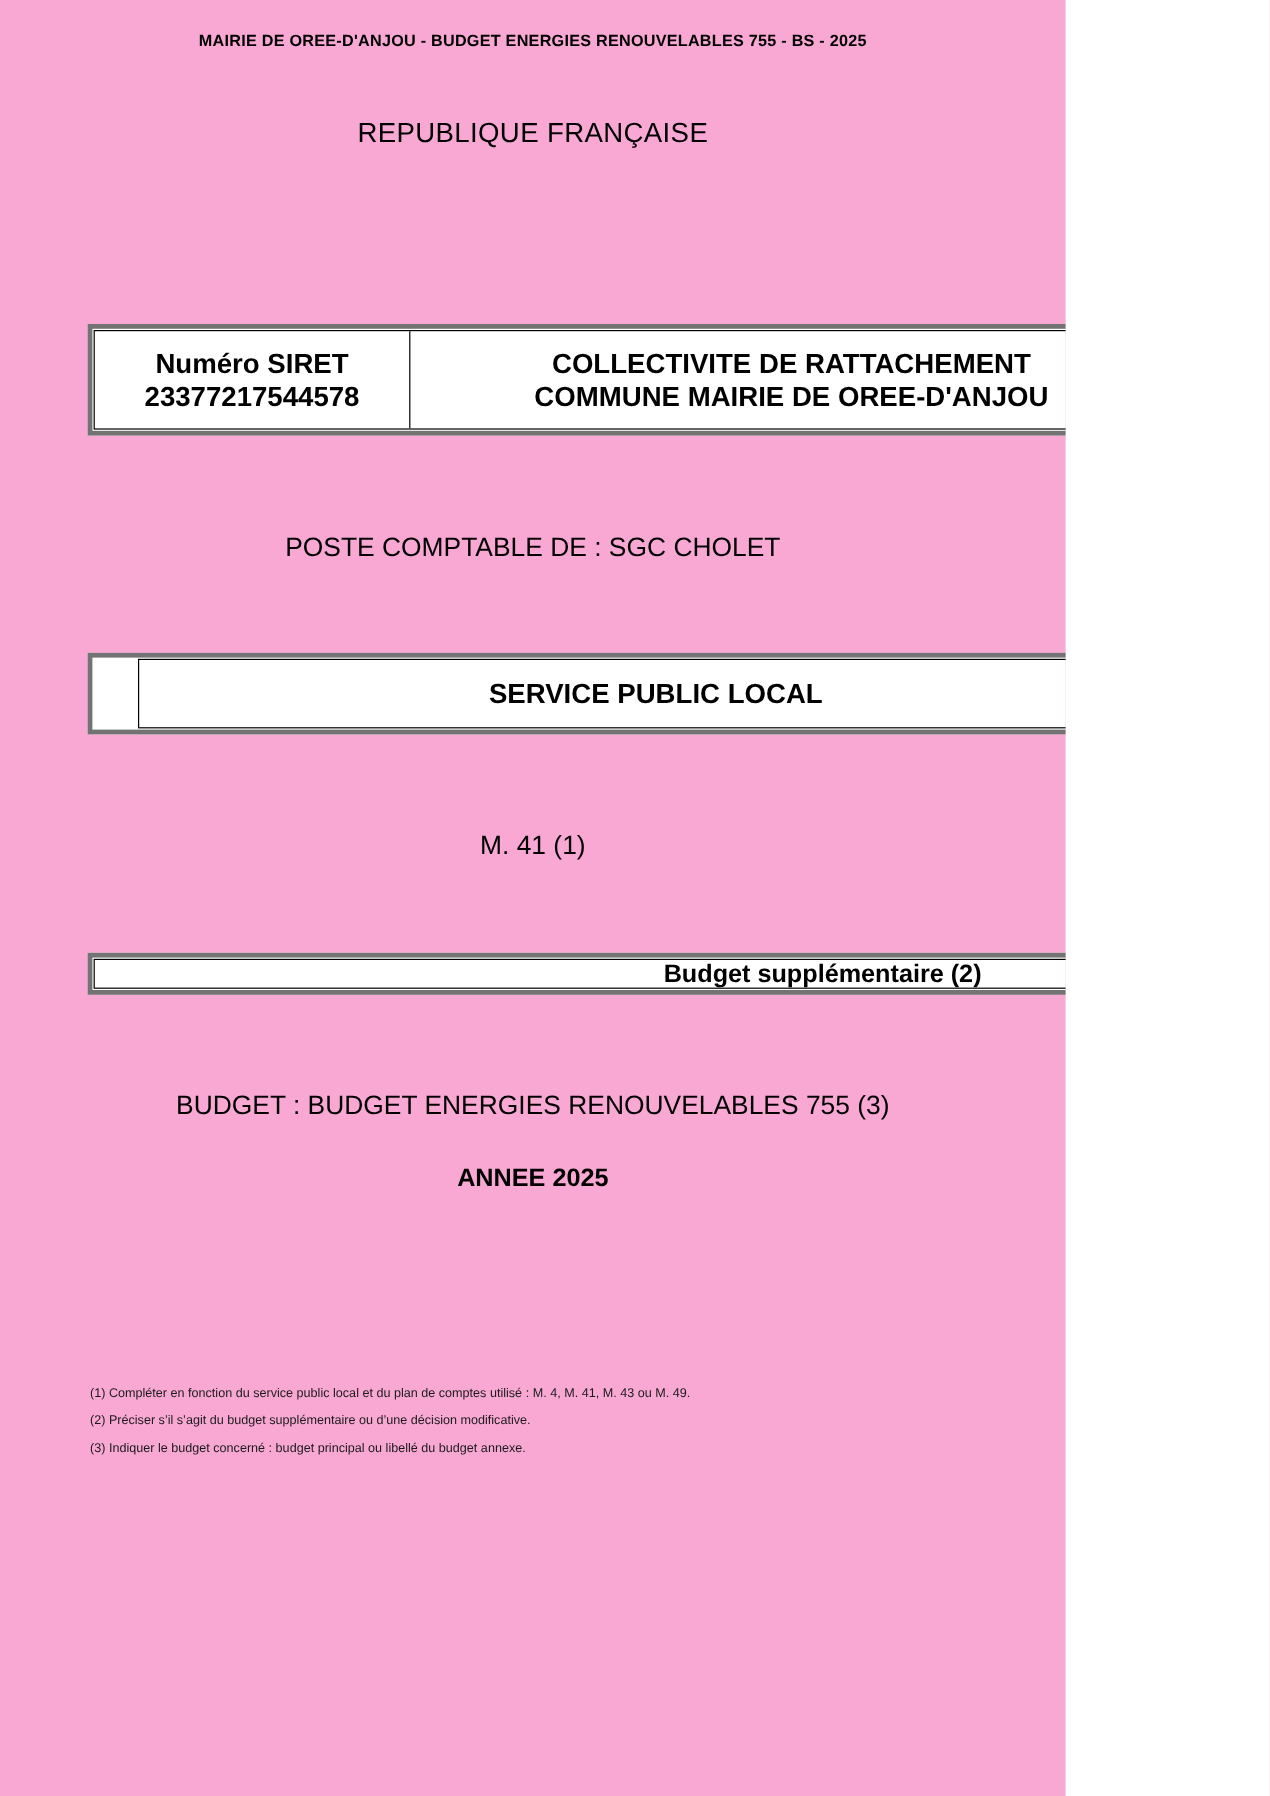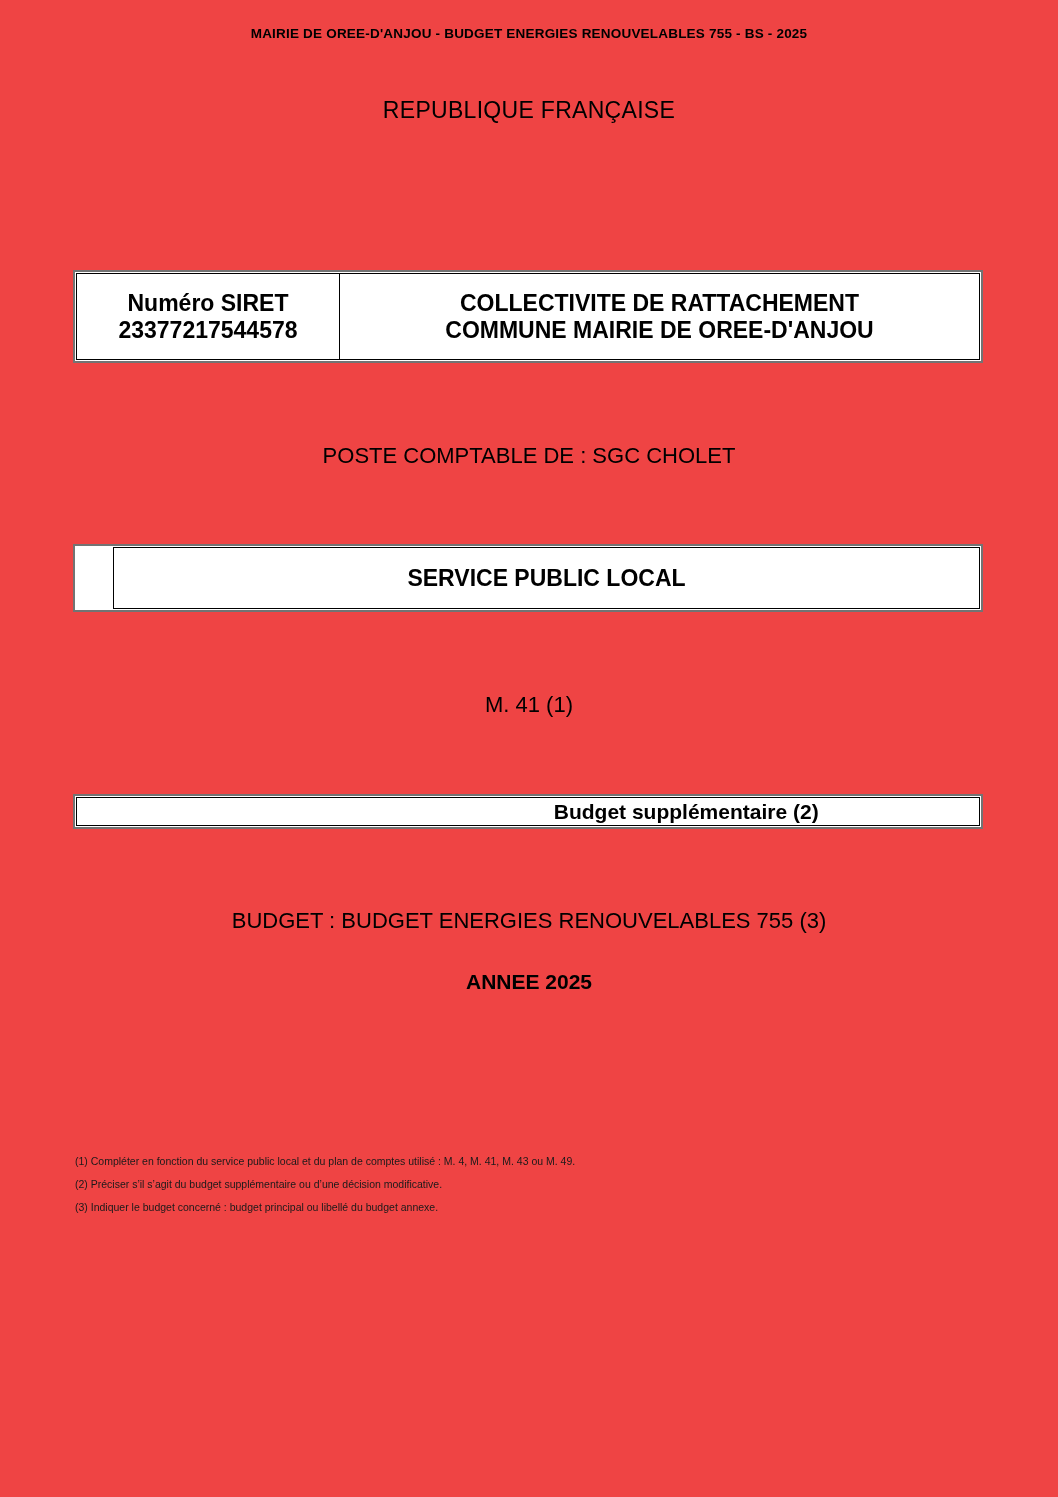--- a/index.html
+++ b/index.html
@@ -2,23 +2,23 @@
 <html><head>
 <meta charset="utf-8">
 <style>
   html, body {
     margin: 0;
     padding: 0;
     background: #ffffff;
   }
   .page {
     position: relative;
-    width: 1058px;
+    width: 888px;
     height: 1497px;
-    background: #ef4444;
+    background: #f9a8d4;
     color: #000000;
     font-family: "Liberation Sans", "DejaVu Sans", sans-serif;
     overflow: hidden;
   }
   .centered {
     position: absolute;
     left: 0;
     width: 100%;
     text-align: center;
   }
@@ -32,21 +32,21 @@
     top: 97px;
     font-size: 23px;
     font-weight: normal;
     letter-spacing: 0.3px;
   }
   
   .frame {
     position: absolute;
     left: 73px;
     width: 910px;
-    border: 2px solid #737373;
+    border: 4px solid #737373;
     padding: 1px;
     box-sizing: border-box;
     background: #ffffff;
   }
   .frame-inner {
     border: 1px solid #000000;
     width: 100%;
     height: 100%;
     box-sizing: border-box;
     display: flex;

